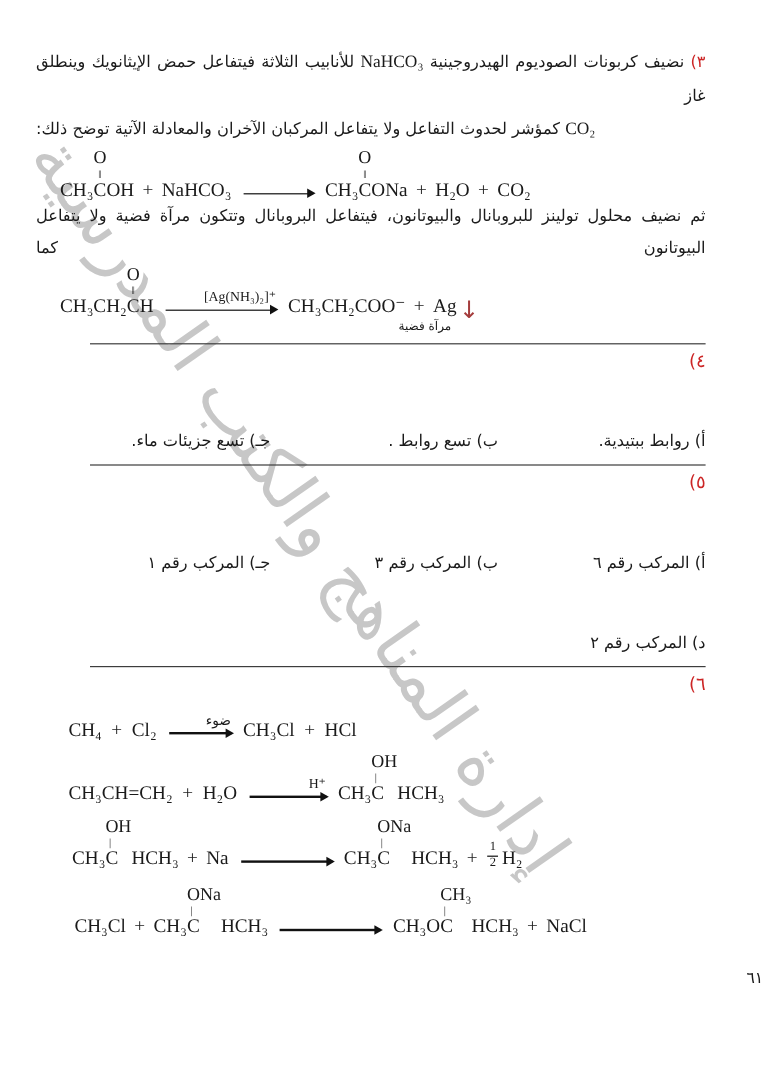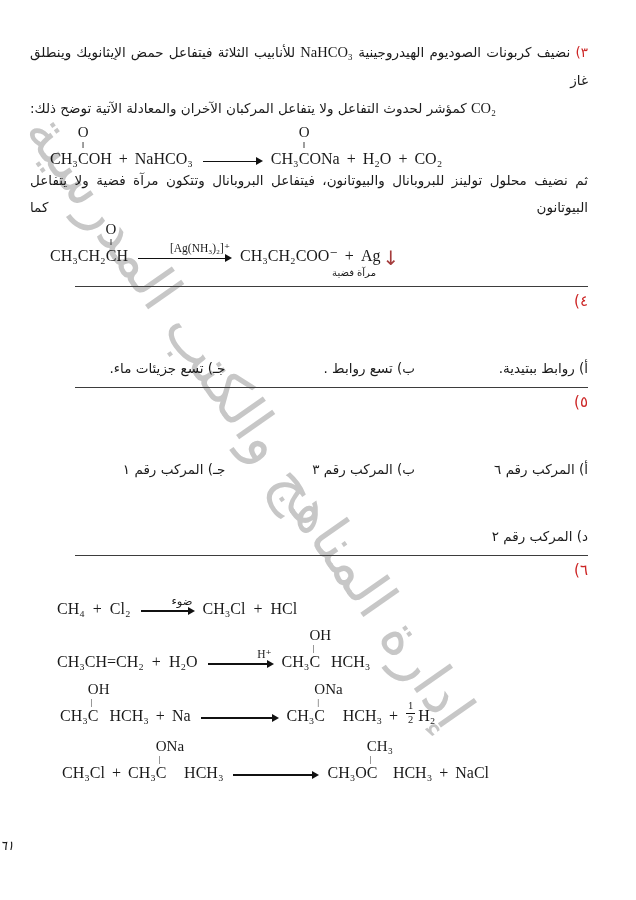--- a/index.html
+++ b/index.html
@@ -58,21 +58,21 @@
   .optrow { display:grid; grid-template-columns:31% 34% 35%; direction:rtl; font-size:13.5px; line-height:23px; margin-top:2px; }
   .optrow span { text-align:right;margin-top:44px; }
 
   .eq3   { margin:3px 0 0 20px; }
   .eqT   { margin:1px 0 0 20px; }
   .eq61  { margin:15px 0 0 27px; }
   .eq62  { margin:11px 0 0 27px; }
   .eq63  { margin:12px 0 0 30px; }
   .eq64  { margin:15px 0 0 32px; }
 
-  .pageno { position:absolute; top:838px; left:0; width:100%; text-align:left; font-size:13px; z-index:1;font-style:italic; }
+  .pageno { position:absolute; top:808px; left:0; width:100%; text-align:right; font-size:13px; z-index:1; }
 </style>
 </head>
 <body>
 
 <div class="page">
 
   <div class="watermark">إدارة المناهج والكتب المدرسية</div>
 
   <div class="content">
 

